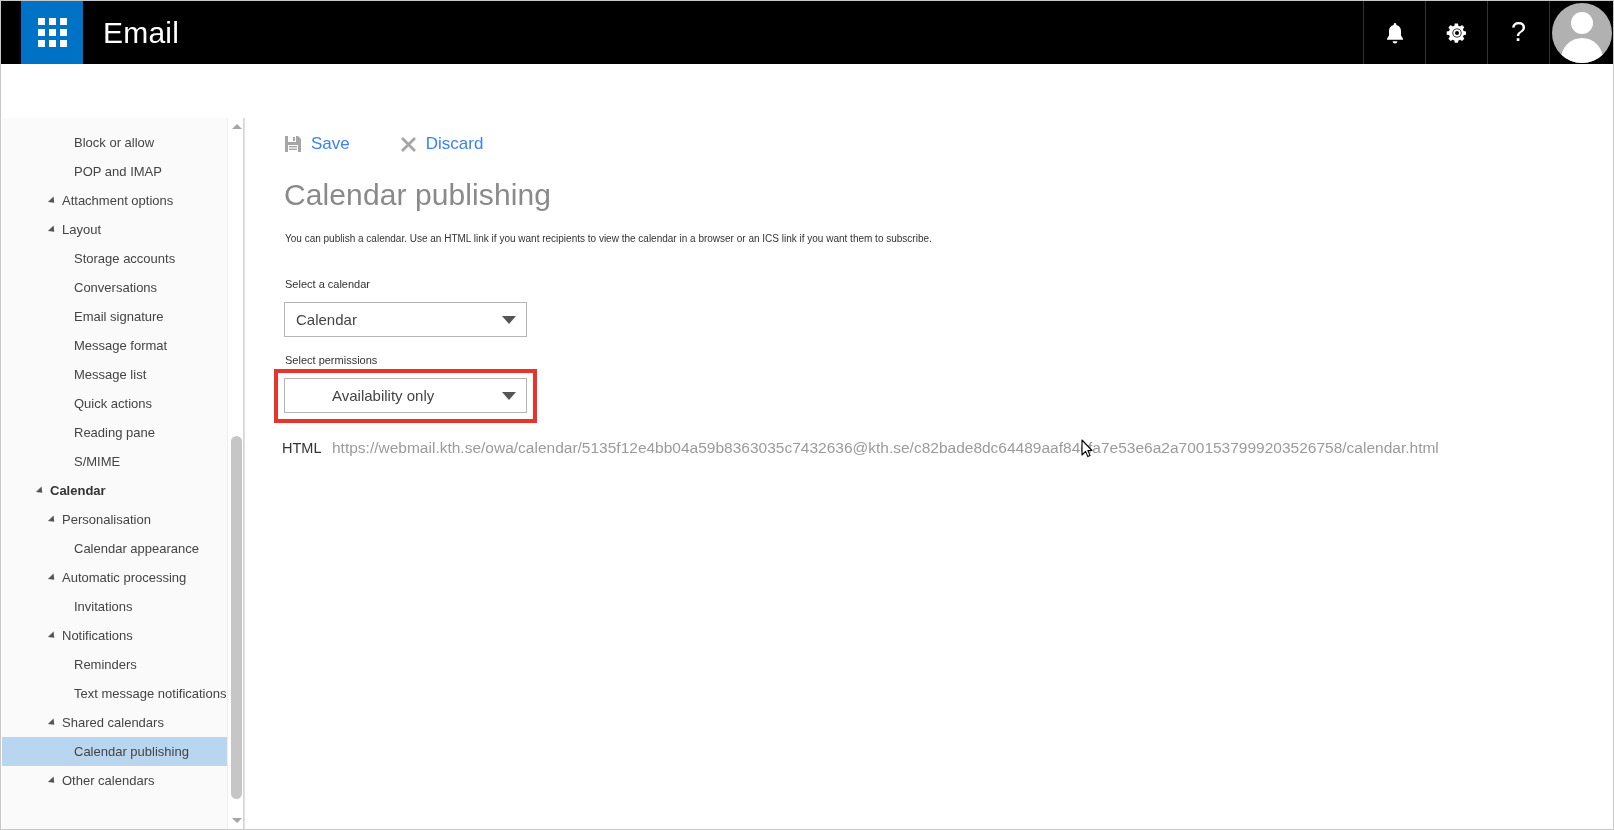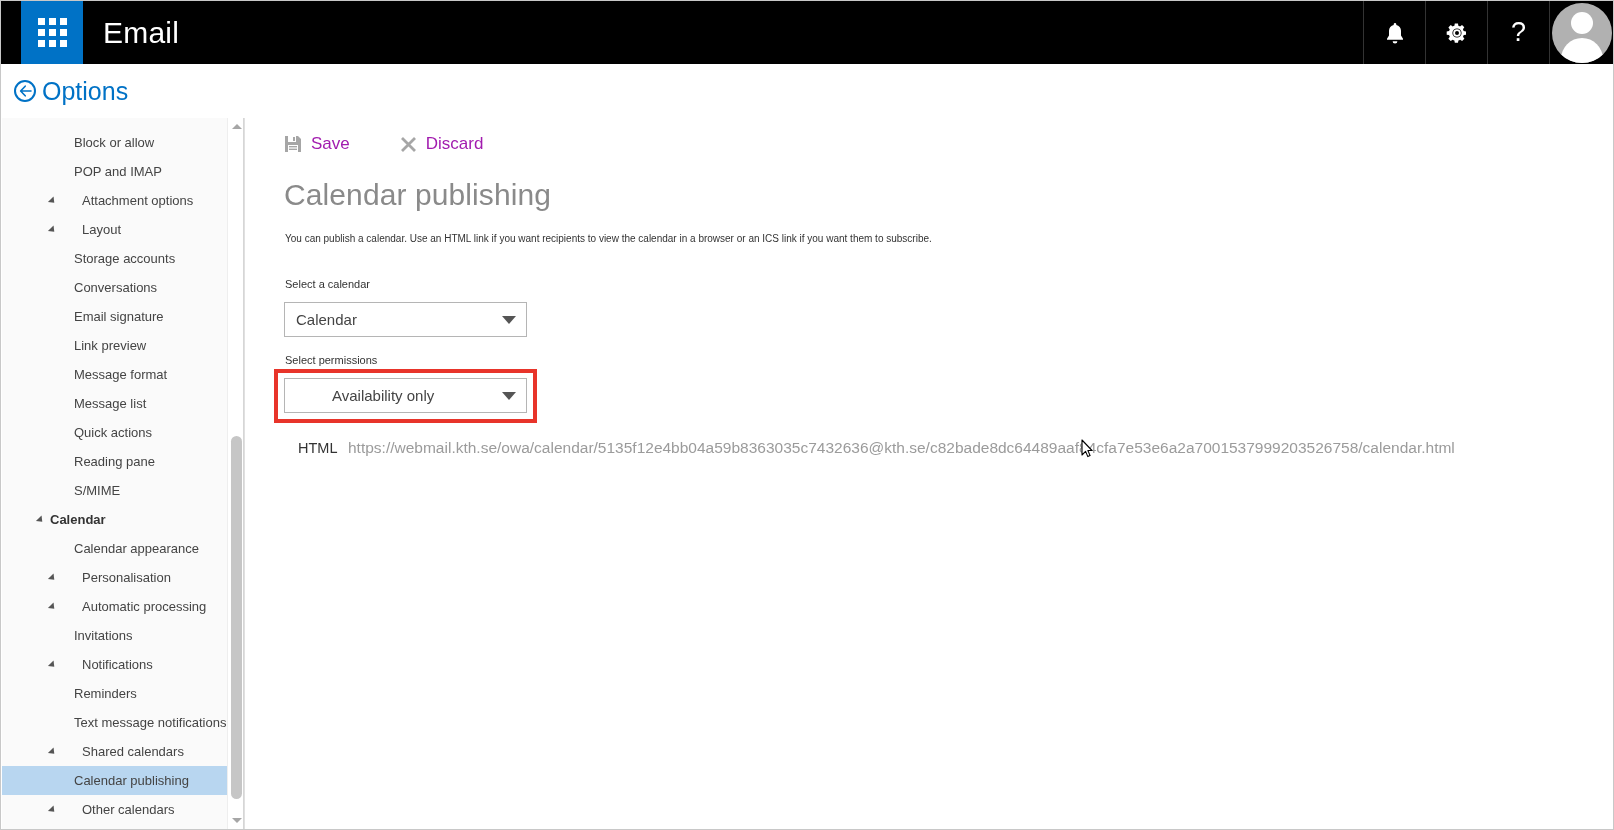--- a/index.html
+++ b/index.html
@@ -169,21 +169,21 @@
   .nav-caret {
     position: absolute;
     width: 0; height: 0;
     border-left: 5px solid #555555;
     border-top: 4px solid transparent;
     border-bottom: 4px solid transparent;
     transform: rotate(45deg);
   }
   .lvl1 { padding-left: 48px; }
   .lvl1 .nav-caret { left: 36px; }
-  .lvl2 { padding-left: 80px; }
+  .lvl2 { padding-left: 60px; }
   .lvl2 .nav-caret { left: 48px; }
   .lvl3 { padding-left: 72px; }
 
   
   .sb-scroll {
     position: absolute;
     top: 117px; left: 226px;
     width: 17px;
     height: 711px;
     background: #ffffff;
@@ -230,21 +230,21 @@
     position: absolute;
     top: 16px; left: 39px;
     display: flex;
     align-items: center;
     gap: 50px;
   }
   .cmd {
     display: flex;
     align-items: center;
     gap: 9px;
-    color: #a21caf;
+    color: #3b82f6;
     font-size: 17px;
     cursor: default;
   }
   .cmd svg { display: block; }
 
   .page-title {
     position: absolute;
     top: 60px; left: 39px;
     font-size: 30px;
     font-weight: 400;
@@ -301,21 +301,20 @@
     height: 54px;
     border: 4px solid #e8342a;
     pointer-events: none;
   }
 
   .links {
     position: absolute;
     left: 37px;
     top: 321px;
     width: 1310px;
-    margin-left: 16px;
   }
   .link-row {
     display: flex;
     align-items: baseline;
     height: 25px;
   }
   .link-key {
     width: 50px;
     flex: 0 0 50px;
     font-size: 14.5px;
@@ -386,30 +385,20 @@
     </div>
 
     <div class="avatar-wrap">
       <div class="avatar">
         <div class="head"></div>
         <div class="body"></div>
       </div>
     </div>
   </div>
 
-  <div class="optionsbar">
-    <div class="back-link">
-      <span class="back-circle">
-        <svg width="13" height="12" viewBox="0 0 13 12">
-          <path d="M6.2 1.2 1.6 6l4.6 4.8M1.8 6H12" stroke="#0072c6" stroke-width="1.6" fill="none" stroke-linecap="round" stroke-linejoin="round"></path>
-        </svg>
-      </span>
-      <span class="back-text">Options</span>
-    </div>
-  </div>
 
   <div class="sidebar">
     <div class="nav-list" id="nav-list">
         <div class="nav-item lvl3">
           <span>Block or allow</span>
         </div>
         <div class="nav-item lvl3">
           <span>POP and IMAP</span>
         </div>
         <div class="nav-item lvl2">
@@ -423,47 +412,44 @@
         <div class="nav-item lvl3">
           <span>Storage accounts</span>
         </div>
         <div class="nav-item lvl3">
           <span>Conversations</span>
         </div>
         <div class="nav-item lvl3">
           <span>Email signature</span>
         </div>
         <div class="nav-item lvl3">
-          <span>Link preview</span>
-        </div>
-        <div class="nav-item lvl3">
           <span>Message format</span>
         </div>
         <div class="nav-item lvl3">
           <span>Message list</span>
         </div>
         <div class="nav-item lvl3">
           <span>Quick actions</span>
         </div>
         <div class="nav-item lvl3">
           <span>Reading pane</span>
         </div>
         <div class="nav-item lvl3">
           <span>S/MIME</span>
         </div>
         <div class="nav-item lvl1 bold">
           <span class="nav-caret"></span>
           <span>Calendar</span>
         </div>
+        <div class="nav-item lvl2">
+          <span class="nav-caret"></span>
+          <span>Personalisation</span>
+        </div>
         <div class="nav-item lvl3">
           <span>Calendar appearance</span>
-        </div>
-        <div class="nav-item lvl2">
-          <span class="nav-caret"></span>
-          <span>Personalisation</span>
         </div>
         <div class="nav-item lvl2">
           <span class="nav-caret"></span>
           <span>Automatic processing</span>
         </div>
         <div class="nav-item lvl3">
           <span>Invitations</span>
         </div>
         <div class="nav-item lvl2">
           <span class="nav-caret"></span>

